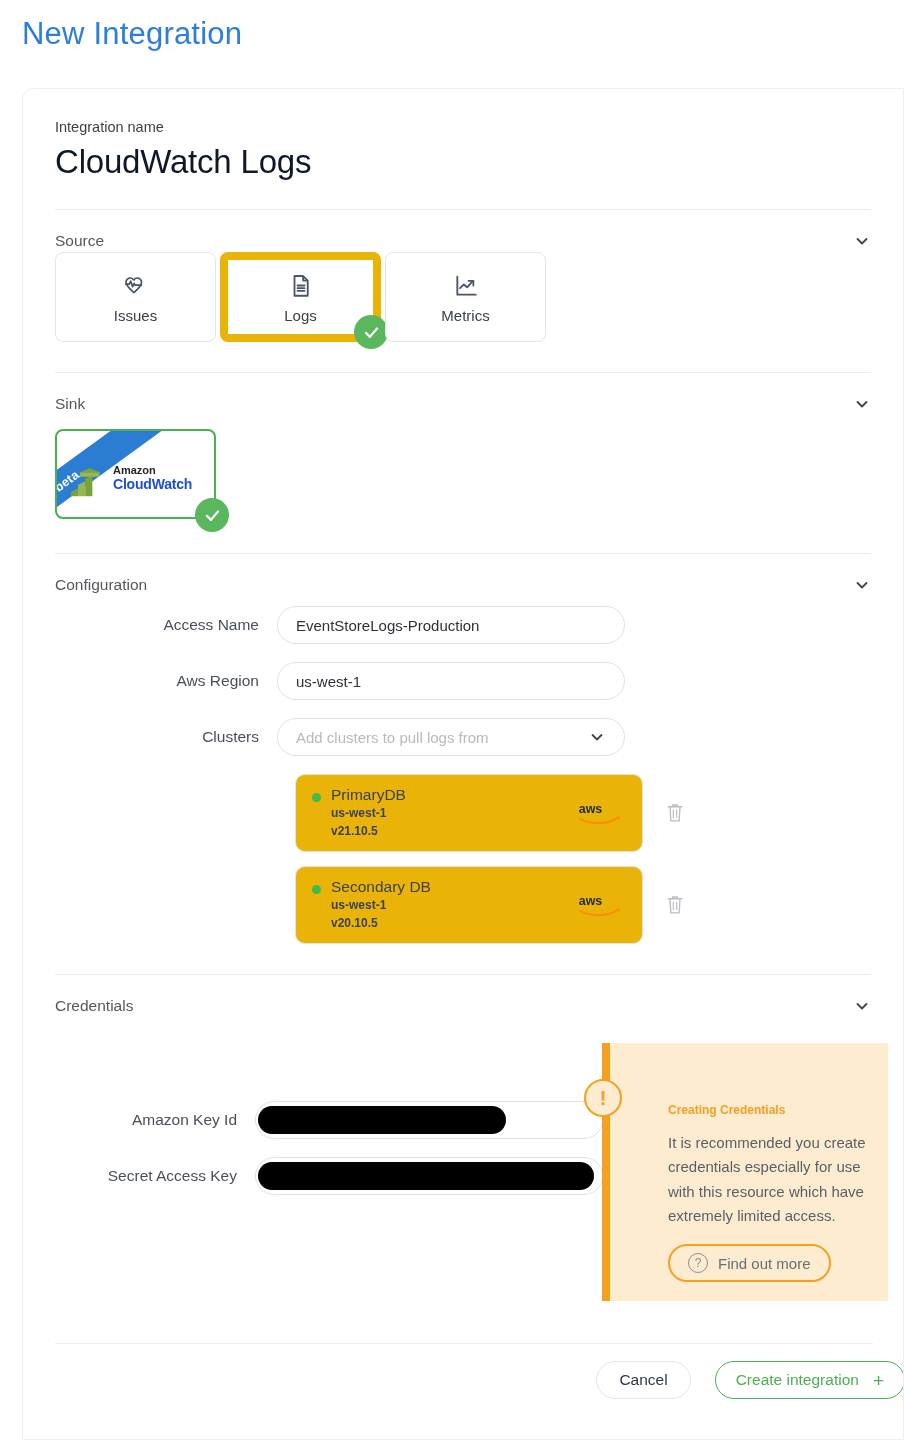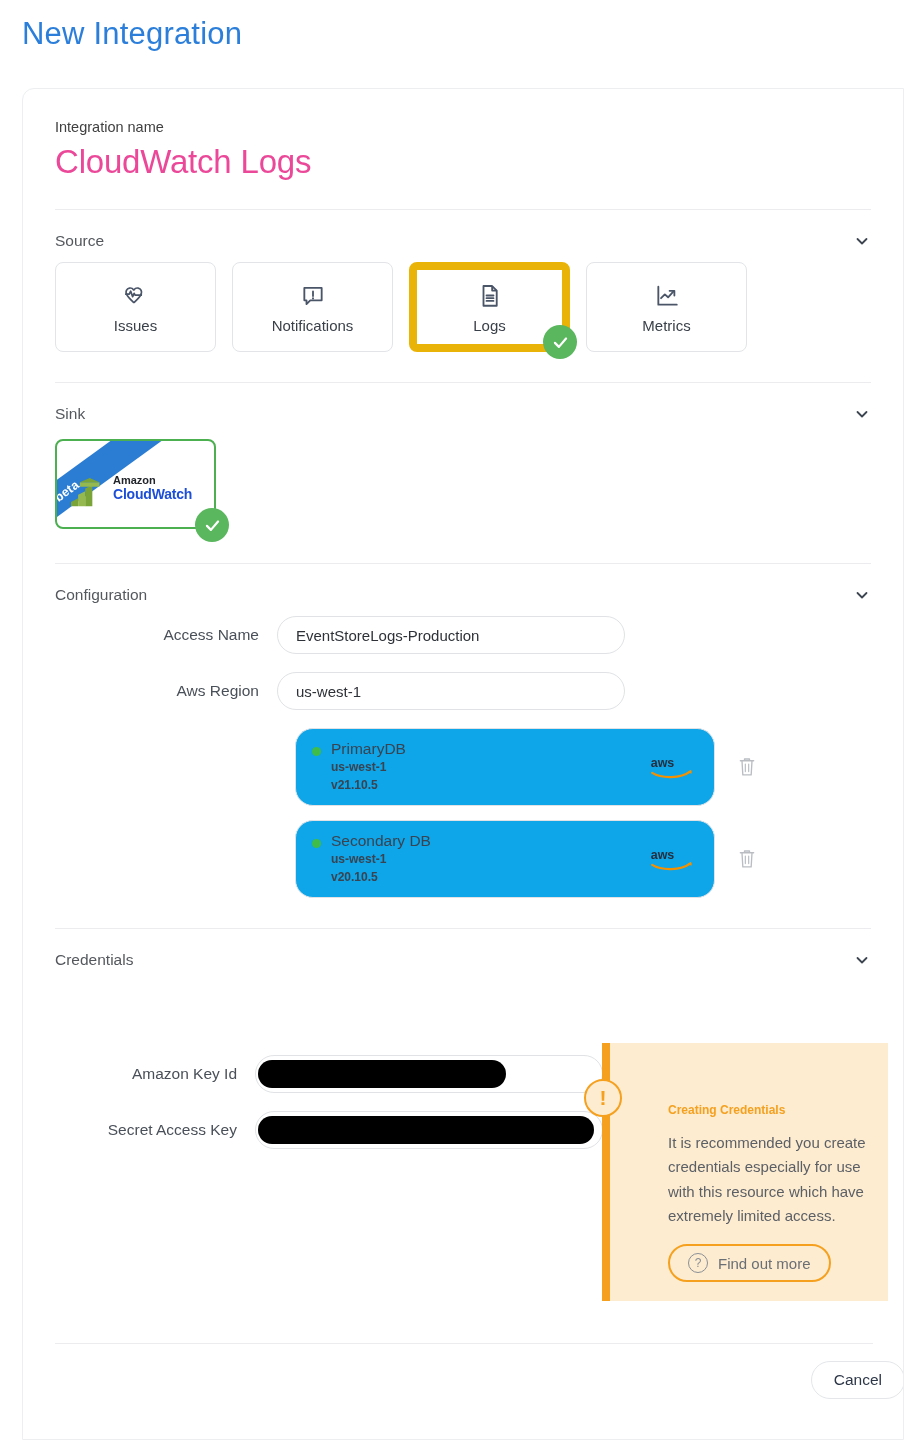--- a/index.html
+++ b/index.html
@@ -38,21 +38,21 @@
   .field-label-small {
     margin-top: 30px;
     font-size: 14.5px;
     color: #404040;
     font-weight: 400;
   }
   .integration-name {
     margin-top: 8px;
     font-size: 33px;
     font-weight: 300;
-    color: #ec4899;
+    color: #0f172a;
     letter-spacing: -0.2px;
   }
 
   .divider {
     height: 1px;
     background: #ececee;
     margin: 28px 0 0 0;
   }
 
   
@@ -71,22 +71,22 @@
     width: 18px; height: 18px;
     display: flex; align-items: center; justify-content: center;
     color: #3d4551;
     cursor: pointer;
   }
   .chev svg { display: block; }
 
   
   .source-row {
     display: flex;
-    gap: 16px;
-    margin-top: 12px;
+    gap: 4px;
+    margin-top: 2px;
   }
   .src-card {
     position: relative;
     width: 161px;
     height: 90px;
     border: 1px solid #e2e4e7;
     border-radius: 8px;
     background: #fff;
     display: flex;
     flex-direction: column;
@@ -200,25 +200,25 @@
 
   
   .cluster-wrap { margin-top: 10px; }
   .cluster-row {
     display: flex;
     align-items: center;
     margin-bottom: 14px;
     padding-left: 240px;
   }
   .cluster-card {
-    width: 420px;
+    width: 348px;
     min-height: 78px;
     border: 1px solid #e0e2e5;
-    border-radius: 18px;
-    background: #0ea5e9;
+    border-radius: 10px;
+    background: #eab308;
     display: flex;
     align-items: center;
     justify-content: space-between;
     padding: 10px 20px 10px 16px;
     cursor: pointer;
   }
   .cl-left { display: flex; align-items: flex-start; }
   .dot {
     width: 9px; height: 9px;
     border-radius: 50%;
@@ -391,30 +391,20 @@
           <span class="src-icon">
             <svg width="26" height="26" viewBox="0 0 24 24" fill="none">
               <path d="M3.2 10.2c-1.1-2.3.1-5 2.7-5.5 1.6-.3 3 .4 3.8 1.6.1.2.4.2.5 0 .8-1.2 2.2-1.9 3.8-1.6 2.6.5 3.8 3.2 2.7 5.5" stroke="#4a5568" stroke-width="1.6" stroke-linecap="round"></path>
               <path d="M3.2 10.2c.9 2 4.4 5.6 6.3 7.4.3.3.8.3 1.1 0 1.9-1.8 5.4-5.4 6.3-7.4" stroke="#4a5568" stroke-width="1.6" stroke-linecap="round"></path>
               <path d="M2.6 10.2h3.2l1.3-2.6 1.8 5 1.4-3 .9 1.6h5.6" stroke="#4a5568" stroke-width="1.6" stroke-linecap="round" stroke-linejoin="round" fill="none"></path>
             </svg>
           </span>
           <span class="src-label">Issues</span>
         </div>
 
-        <div class="src-card">
-          <span class="src-icon">
-            <svg width="26" height="26" viewBox="0 0 24 24" fill="none">
-              <path d="M4 4.5h16v11.5H9.5L6 19.5V16H4z" stroke="#4a5568" stroke-width="1.7" stroke-linejoin="round"></path>
-              <path d="M12 7.8v4.2" stroke="#4a5568" stroke-width="1.7" stroke-linecap="round"></path>
-              <circle cx="12" cy="14.2" r="0.95" fill="#4a5568"></circle>
-            </svg>
-          </span>
-          <span class="src-label">Notifications</span>
-        </div>
 
         <div class="src-card selected">
           <span class="src-icon">
             <svg width="26" height="26" viewBox="0 0 24 24" fill="none">
               <path d="M6 2.8h8l4.2 4.2v14H6z" stroke="#4a5568" stroke-width="1.7" stroke-linejoin="round"></path>
               <path d="M14 2.8V7h4.2" stroke="#4a5568" stroke-width="1.7" stroke-linejoin="round"></path>
               <path d="M8.8 11.5h6.4M8.8 14h6.4M8.8 16.5h6.4" stroke="#4a5568" stroke-width="1.7" stroke-linecap="round"></path>
             </svg>
           </span>
           <span class="src-label">Logs</span>
@@ -491,20 +481,31 @@
         <div class="form-row">
           <div class="form-label">Access Name</div>
           <div class="input">EventStoreLogs-Production</div>
         </div>
 
         <div class="form-row">
           <div class="form-label">Aws Region</div>
           <div class="input">us-west-1</div>
         </div>
 
+        <div class="form-row">
+          <div class="form-label">Clusters</div>
+          <div class="input select">
+            <span class="ph">Add clusters to pull logs from</span>
+            <span class="chev">
+              <svg width="16" height="16" viewBox="0 0 16 16" fill="none">
+                  <path d="M3.5 6 L8 10.5 L12.5 6" stroke="#3d4551" stroke-width="1.8" stroke-linecap="round" stroke-linejoin="round"></path>
+                </svg>
+            </span>
+          </div>
+        </div>
 
       </div>
 
       <div class="cluster-wrap">
 
         <div class="cluster-row">
           <div class="cluster-card">
             <div class="cl-left">
               <span class="dot"></span>
               <div>
@@ -585,20 +586,24 @@
         </div>
 
       </div>
 
     </div>
 
     <div class="footer-div" style="left:32px; top:1254px; width:818px"></div>
 
     <div class="footer" style="top:1272px">
       <button class="btn-cancel">Cancel</button>
+      <button class="btn-create">
+        <span>Create integration</span>
+        <span class="plus">+</span>
+      </button>
     </div>
 
   </div>
 
   <div class="callout">
     <div class="callout-bar"></div>
     <div class="callout-icon">
       <span class="bang">!</span>
     </div>
     <div class="callout-title">Creating Credentials</div>

